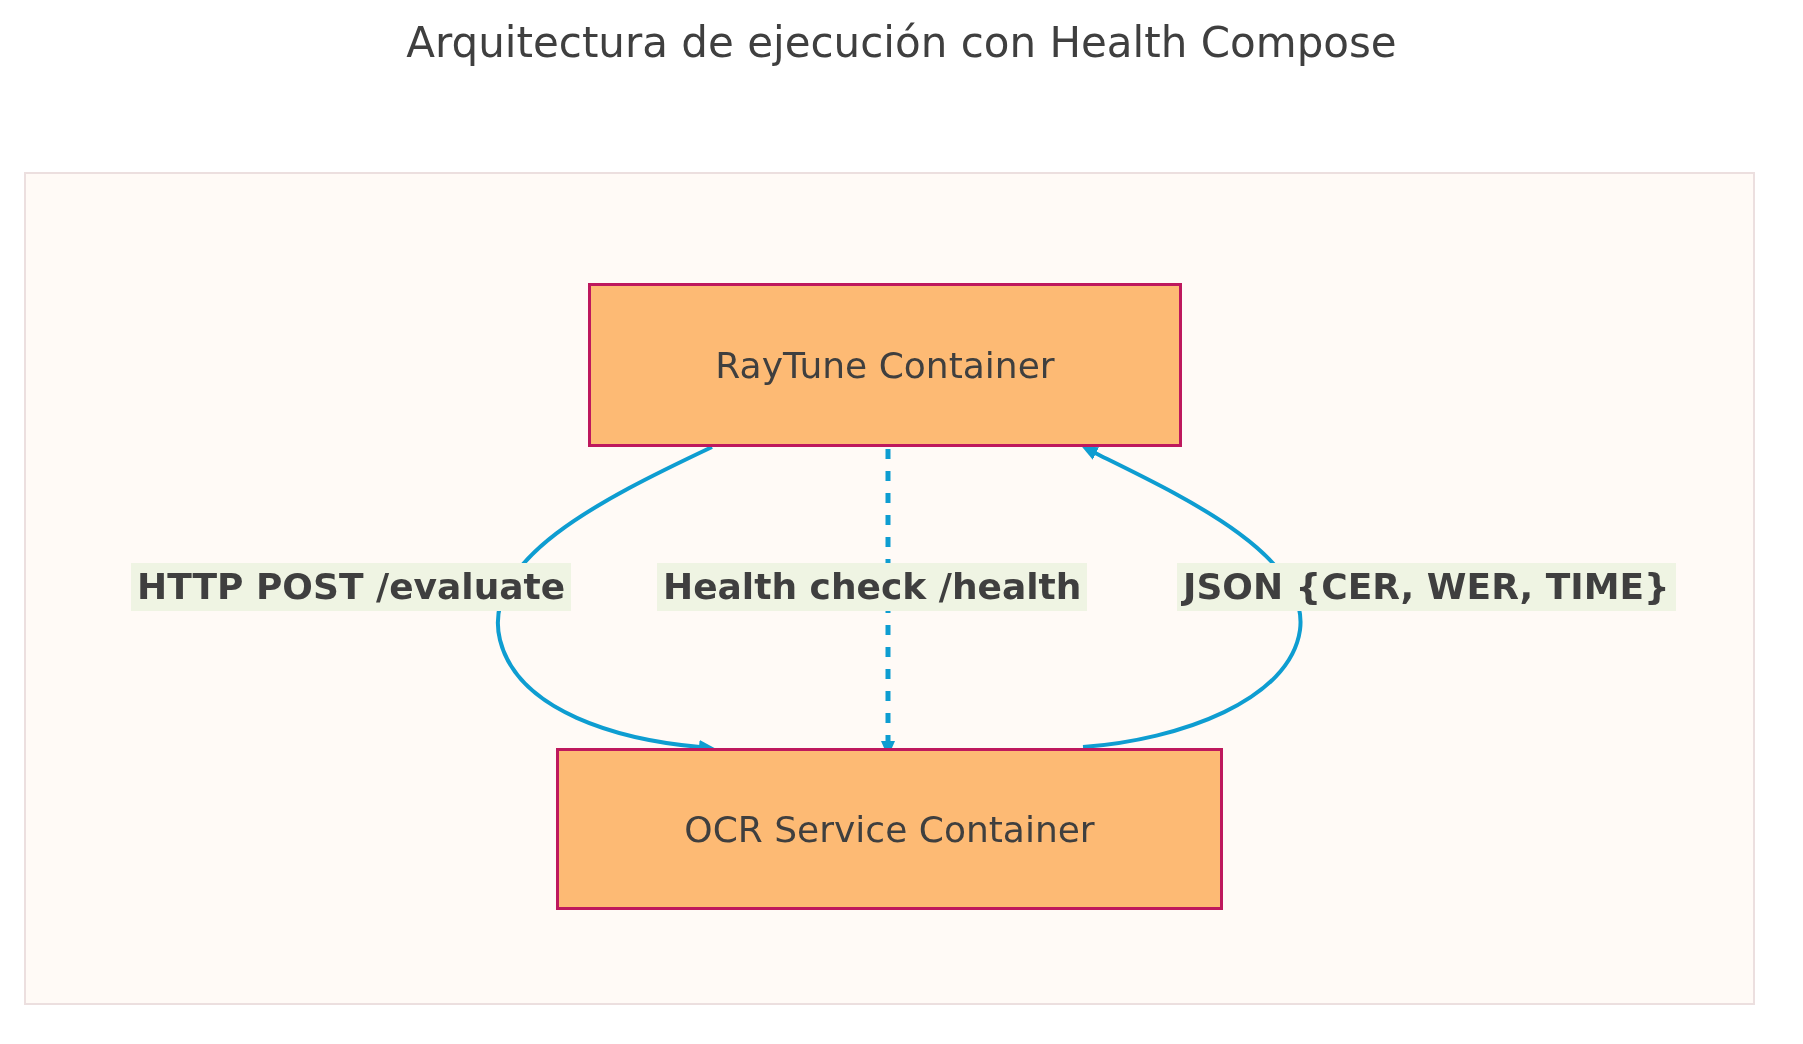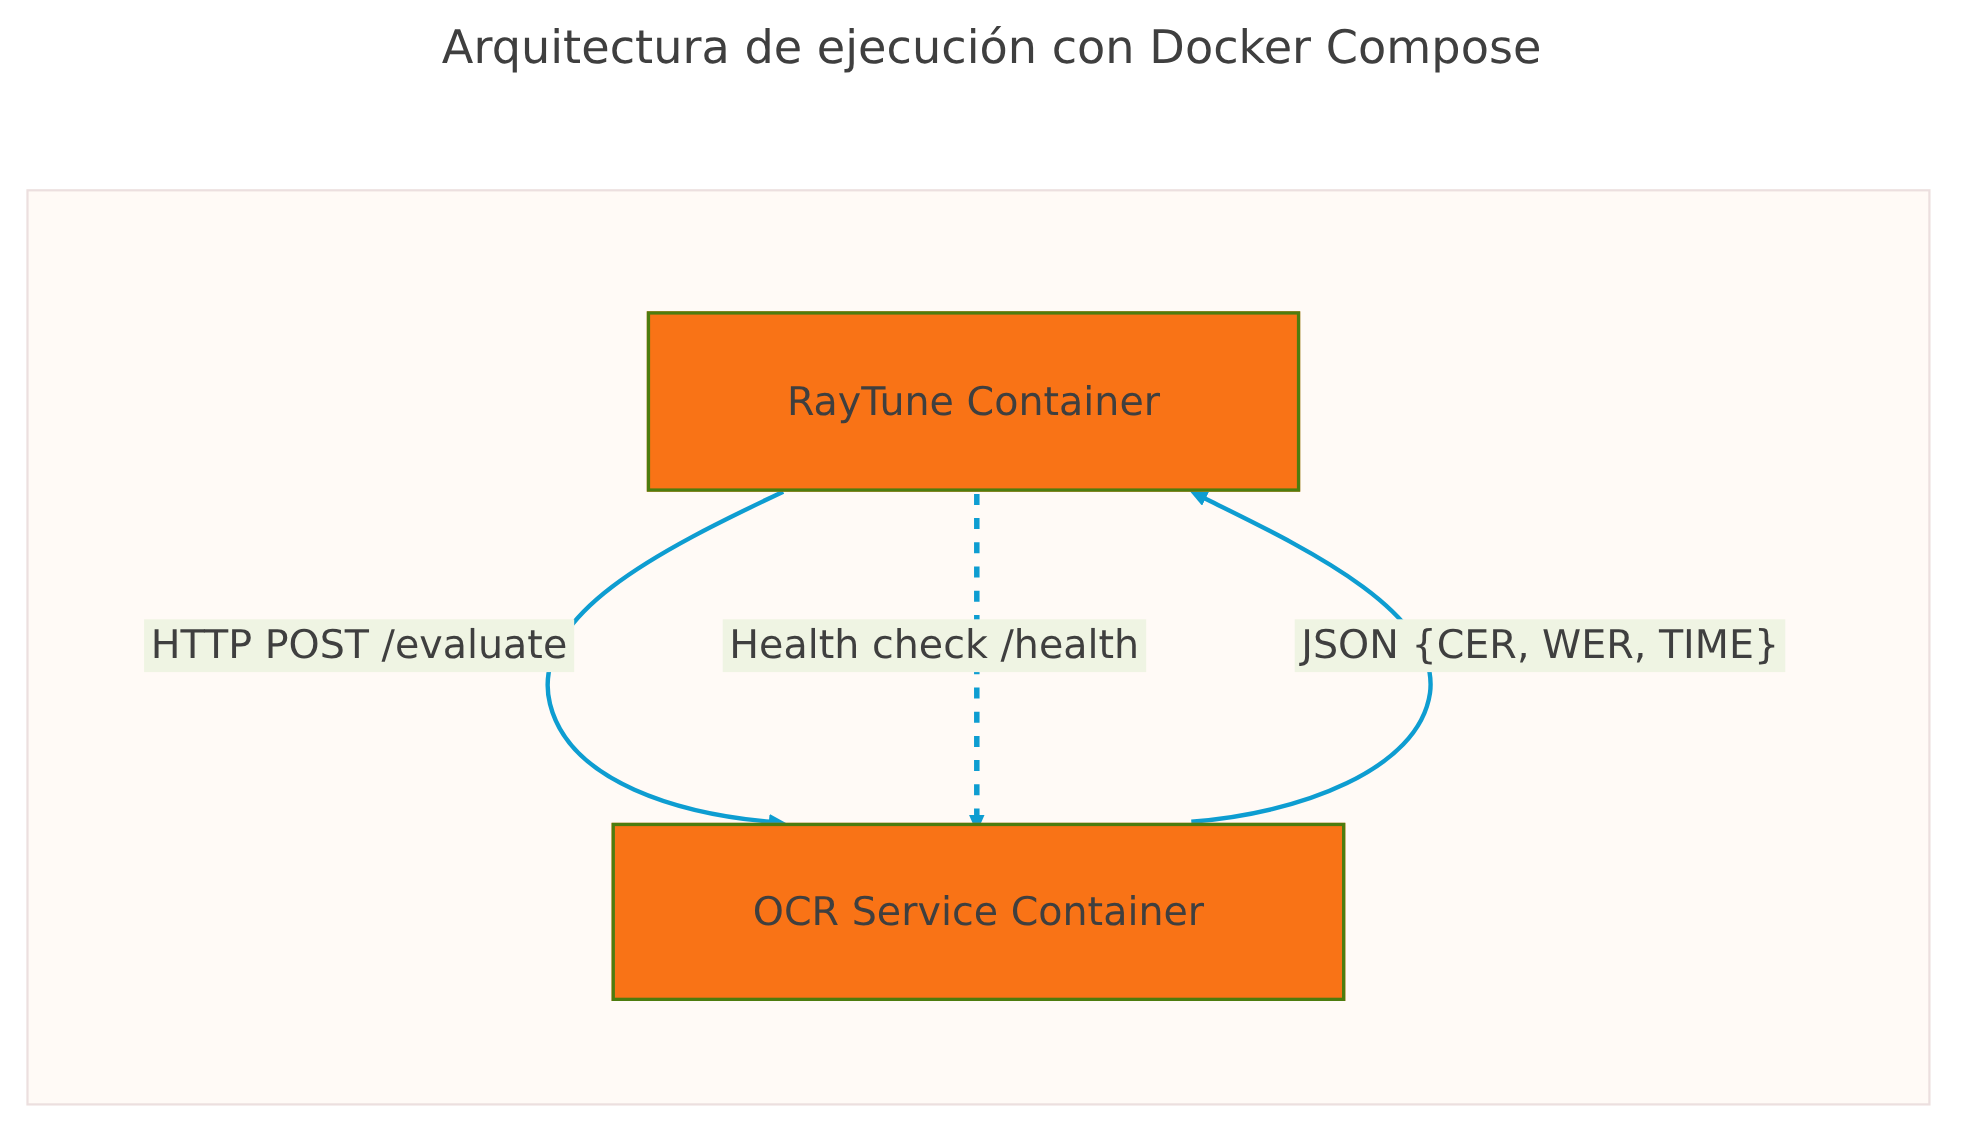--- a/index.html
+++ b/index.html
@@ -65,22 +65,22 @@
     left: 0;
     top: 0;
     width: 1803px;
     height: 1044px;
     pointer-events: none;
   }
 
   
   .node-box {
     position: absolute;
-    background: #f97316;
-    border: 3px solid #4d7c0f;
+    background: #fdba74;
+    border: 3px solid #be185d;
     box-sizing: border-box;
     display: flex;
     align-items: center;
     justify-content: center;
   }
   .node-label {
     font-size: 36px;
     color: #3f3f3f;
     font-family: "DejaVu Sans", sans-serif;
     white-space: nowrap;
@@ -104,31 +104,32 @@
     position: absolute;
     background: #eff4e3;
     color: #3f3f3f;
     font-size: 36px;
     font-family: "DejaVu Sans", sans-serif;
     white-space: nowrap;
     padding: 4px 6px;
     box-sizing: border-box;
     line-height: 1.12;
     text-align: center;
+    font-weight: bold;
   }
   #edge-label-request  { left: 131px;  top: 563px; }
   #edge-label-health   { left: 657px;  top: 563px; }
   #edge-label-response { left: 1177px; top: 563px; }
 </style>
 </head>
 <body>
 
 <div id="canvas">
 
-  <div id="diagram-title">Arquitectura de ejecución con Docker Compose</div>
+  <div id="diagram-title">Arquitectura de ejecución con Health Compose</div>
 
   <div id="cluster-docker-compose"></div>
 
   <svg id="edge-layer" viewBox="0 0 1803 1044" xmlns="http://www.w3.org/2000/svg">
     <defs>
       <marker id="arrow-down" markerWidth="16" markerHeight="14" refX="1" refY="7" orient="auto" markerUnits="userSpaceOnUse">
         <path d="M0,0 L16,7 L0,14 z" fill="#0e9dd1"></path>
       </marker>
     </defs>
 

